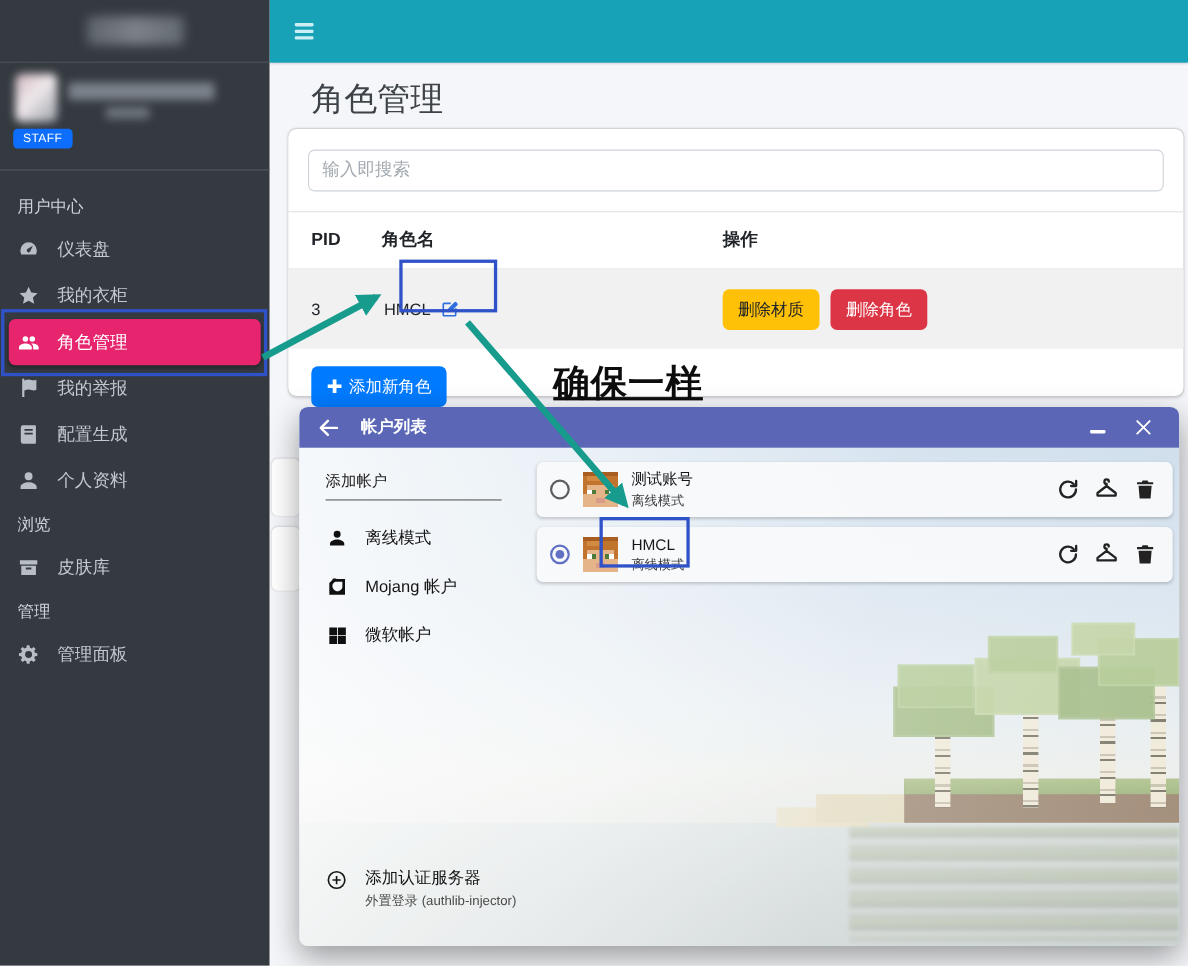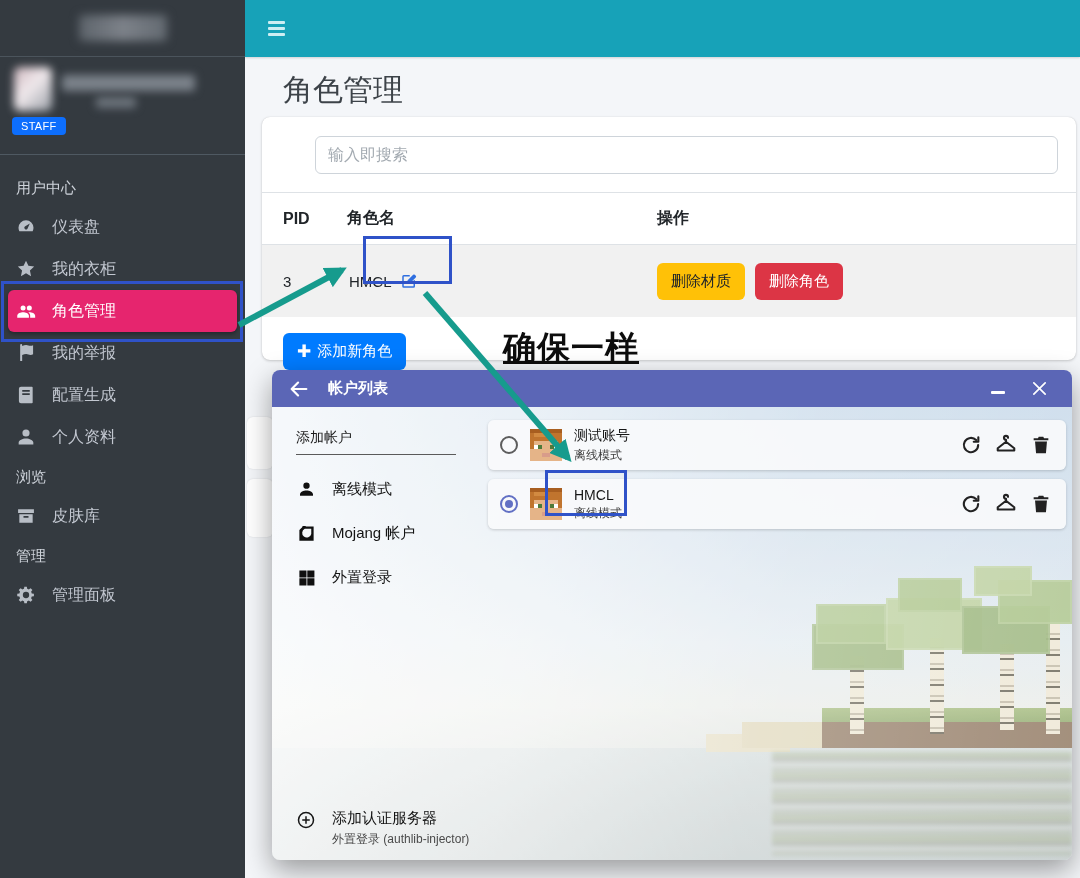--- a/index.html
+++ b/index.html
@@ -37,21 +37,21 @@
 
   
   .topbar{position:absolute;left:245px;top:0;width:835px;height:57px;background:var(--topbar);
     box-shadow:0 1px 2px rgba(0,0,0,.15);z-index:1;}
   .burger{position:absolute;left:23px;top:21px;width:17px;cursor:pointer;}
   .burger span{display:block;height:3px;background:#cdeef3;margin-bottom:3px;border-radius:1px;}
   .page-title{position:absolute;left:283px;top:70px;font-size:30px;font-weight:500;color:#3d4349;}
 
   .card{position:absolute;left:262px;top:117px;width:814px;height:243px;background:#fff;border-radius:8px;
     box-shadow:0 0 1px rgba(0,0,0,.15),0 1px 3px rgba(0,0,0,.18);}
-  .search-wrap{padding:19px 18px 0 18px;margin-left:35px;}
+  .search-wrap{padding:19px 18px 0 18px;}
   .search-input{width:100%;height:38px;border:1px solid #ced4da;border-radius:6px;padding:0 12px;
     font-size:16px;color:#495057;outline:none;font-family:inherit;}
   .search-input::placeholder{color:#a3aab1;}
   .tdivider{margin-top:18px;border-top:1px solid #dee2e6;}
   .trow{display:flex;align-items:center;}
   .thead{height:52px;border-bottom:1px solid #dee2e6;font-weight:bold;font-size:16px;}
   .tbody-row{height:72px;background:#f1f1f1;font-size:15px;}
   .col-pid{width:85px;padding-left:21px;}
   .col-name{width:310px;}
   .col-ops{flex:1;display:flex;align-items:center;gap:10px;}
@@ -116,21 +116,21 @@
   .acc-meta{display:flex;flex-direction:column;justify-content:flex-start;gap:2px;}
   .acc-name{font-size:14px;color:#161616;font-weight:500;}
   .acc-type{font-size:12px;color:#3e3e3e;}
   .acc-actions{margin-left:auto;display:flex;align-items:center;gap:13px;}
   .acc-actions .aicon{width:22px;height:22px;cursor:pointer;}
   .acc-actions svg{width:22px;height:22px;}
   .ic-stroke{fill:none;stroke:#222;stroke-width:2.3;stroke-linecap:round;stroke-linejoin:round;}
   .ic-fill{fill:#222;}
 
   
-  .wfooter{position:absolute;left:24px;bottom:12px;display:flex;align-items:flex-start;gap:16px;z-index:2;cursor:pointer;}
+  .wfooter{position:absolute;left:24px;bottom:32px;display:flex;align-items:flex-start;gap:16px;z-index:2;cursor:pointer;}
   .wfooter .ficon{width:20px;height:20px;margin-top:1px;}
   .wfooter .ficon svg{width:20px;height:20px;fill:none;stroke:#161616;stroke-width:1.8;}
   .wfooter-label{font-size:15px;color:#131313;}
   .wfooter-sub{font-size:12px;color:#4a4a4a;margin-top:3px;}
 
   
   .anno-box{position:absolute;border:3px solid var(--anno);z-index:8;pointer-events:none;}
   .box-table{left:363px;top:236px;width:89px;height:48px;}
   .box-hmcl-row{left:545px;top:470px;width:82px;height:46px;}
   .overlay-arrows{position:absolute;left:0;top:0;z-index:9;pointer-events:none;}
@@ -342,21 +342,21 @@
         </span>
         <span>Mojang 帐户</span>
       </div>
 
       <div class="wmenu-item">
         <span class="micon">
           <svg viewBox="0 0 24 24">
               <path d="M3 3h9v9H3zM13 3h9v9h-9zM3 13h9v9H3zM13 13h9v9h-9z"></path>
             </svg>
         </span>
-        <span>外置登录</span>
+        <span>微软帐户</span>
       </div>
     </div>
 
     <div class="acc-list">
       <div class="acc-row">
         <span class="radio"></span>
         <svg class="acc-avatar" viewBox="0 0 8 8" shape-rendering="crispEdges">
           <rect width="8" height="8" fill="#c0742e"></rect>
           <rect x="0" y="0" width="8" height="1" fill="#a85e20"></rect>
           <rect x="1" y="1" width="3" height="1" fill="#d28a41"></rect>

